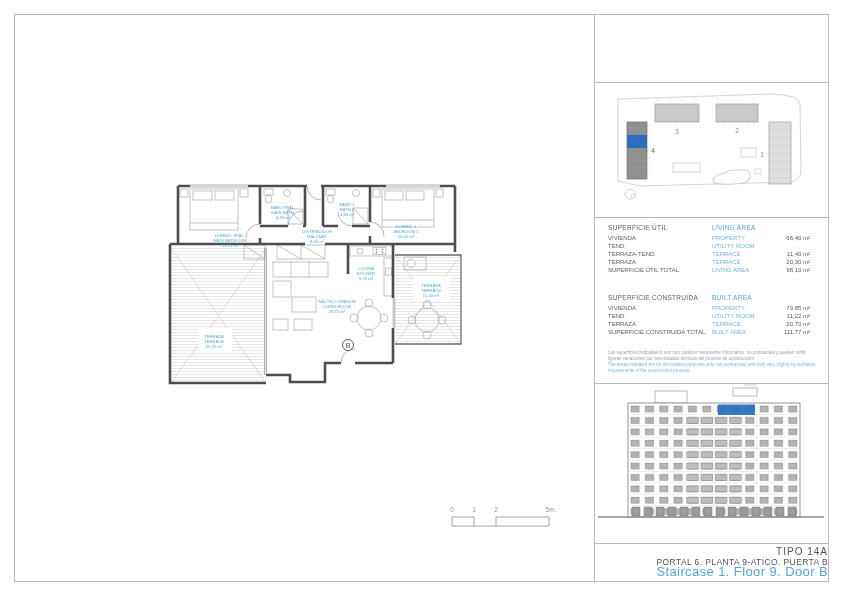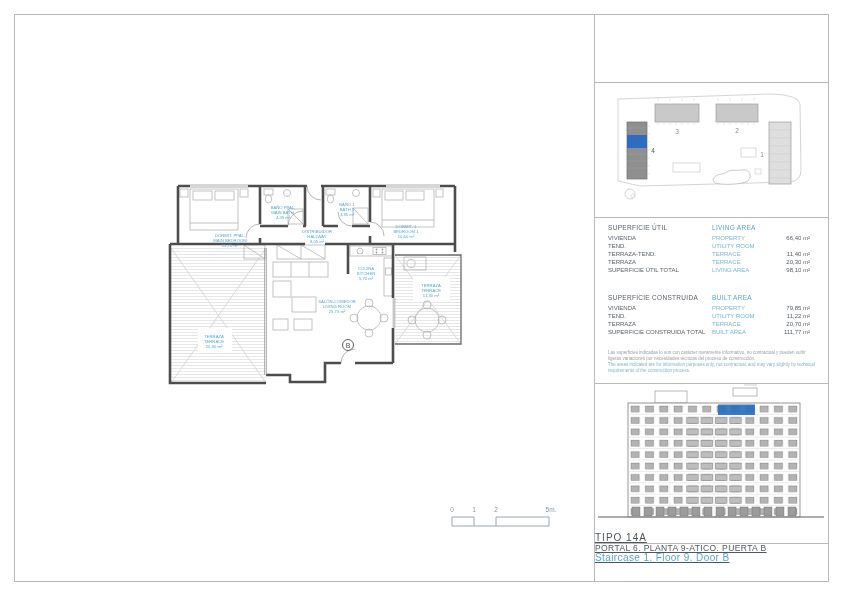--- a/index.html
+++ b/index.html
@@ -23,24 +23,24 @@
   .trow .en{color:#79b6d9;}
   .trow .val{text-align:right;}
   .tgap{height:20px;}
 
   .disclaimer{left:608px;top:350px;width:326px;font-size:7px;line-height:8.6px;
               transform:scale(0.64);transform-origin:top left;}
   .disclaimer .es{color:#9aa1a7;margin:0 0 2px 0;}
   .disclaimer .en{color:#79b6d9;margin:0;}
 
   
-  .titleblock{left:595px;top:532px;width:233px;text-align:left;color:#4e555b;text-decoration:underline;}
+  .titleblock{left:595px;top:546px;width:233px;text-align:right;color:#4e555b;}
   .titleblock .t1{font-size:10px;letter-spacing:1px;line-height:11px;}
   .titleblock .t2{font-size:8.5px;letter-spacing:.4px;line-height:10px;}
-  .titleblock .t3{font-size:10px;letter-spacing:.4px;line-height:10px;color:#55a7d3;}
+  .titleblock .t3{font-size:13px;letter-spacing:.4px;line-height:10px;color:#55a7d3;}
 </style>
 </head>
 <body>
 
 <div class="sheet">
 
   <div class="abs border-outer"></div>
   <div class="abs vline"></div>
   <div class="abs hline" style="top:82px;"></div>
   <div class="abs hline" style="top:217px;"></div>

